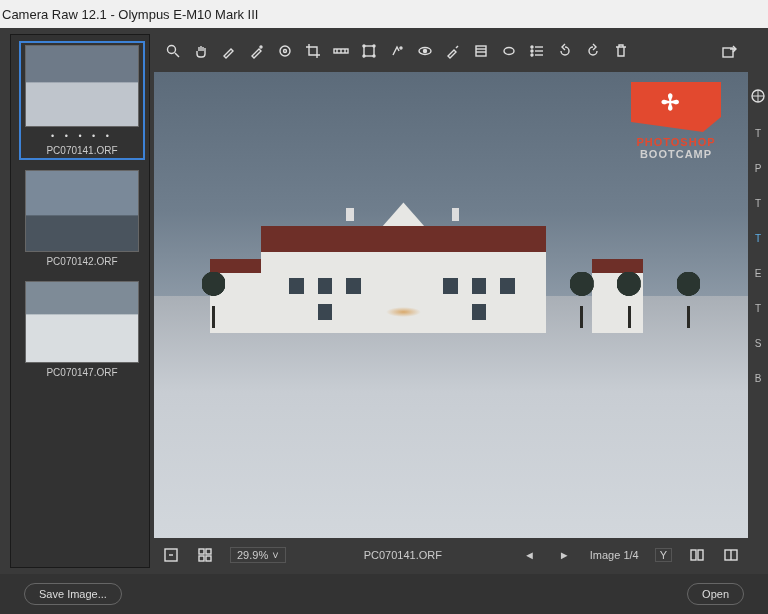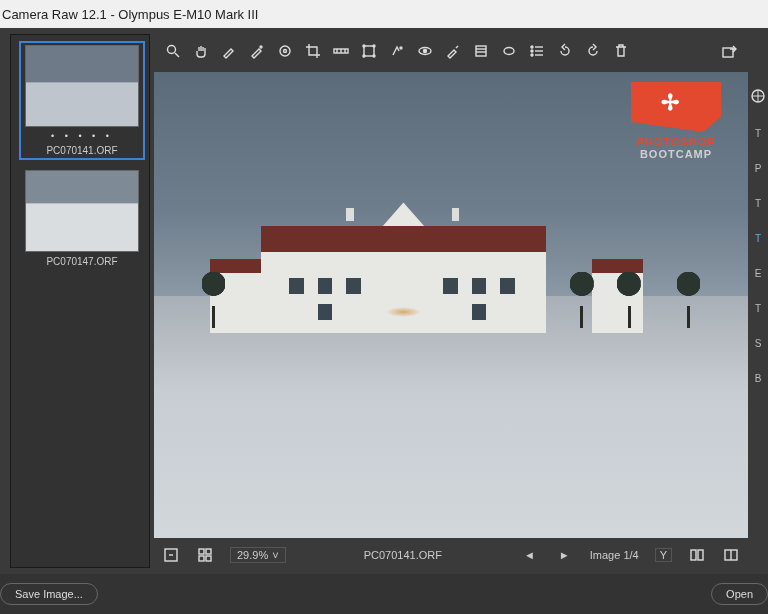--- a/index.html
+++ b/index.html
@@ -42,39 +42,43 @@
   .flag-l{width:90px;height:50px;margin:0 auto 4px;position:relative}
   .flag-shape{width:100%;height:100%;background:#e2492f;clip-path:polygon(0 0,100% 0,100% 70%,80% 100%,0 80%)}
   .flag-x{position:absolute;left:30px;top:8px;color:#fff;font-size:22px}
   .statusbar{height:26px;background:#3a3a3a;display:flex;align-items:center;gap:16px;padding:0 8px;font-size:11px;color:#ccc}
   .statusbar .spacer{flex:1}
   .zoom-box{border:1px solid #555;padding:1px 6px;display:flex;align-items:center;gap:4px}
   .nav-btn{padding:0 4px;cursor:pointer}
   .ybox{border:1px solid #555;padding:0 4px}
   .right-edge{width:20px;background:#3a3a3a;display:flex;flex-direction:column;align-items:center;padding-top:60px;gap:24px;font-size:10px;color:#bbb}
   .right-edge .ico{width:16px;height:16px}
-  .footer{height:40px;background:#333;display:flex;align-items:center;padding:0 0;gap:16px;font-size:11px;color:#bbb}
+  .footer{height:40px;background:#333;display:flex;align-items:center;padding:0 24px;gap:16px;font-size:11px;color:#bbb}
   .pill{border:1px solid #666;border-radius:12px;padding:4px 14px;cursor:pointer;color:#ddd}
   .footer .spacer{flex:1}
 </style>
 </head>
 <body>
 
 <div class="titlebar">
   <span>Camera Raw 12.1  -  Olympus E-M10 Mark III</span>
 </div>
 
 <div class="workspace">
 
   <div class="filmstrip-pane">
     <div class="filmstrip-body">
       <div class="thumb selected">
         <div class="thumb-img snow"></div>
         <div class="dots">• • • • •</div>
         <div class="thumb-cap">PC070141.ORF</div>
+      </div>
+      <div class="thumb">
+        <div class="thumb-img sky"></div>
+        <div class="thumb-cap">PC070142.ORF</div>
       </div>
       <div class="thumb">
         <div class="thumb-img church"></div>
         <div class="thumb-cap">PC070147.ORF</div>
       </div>
     </div>
   </div>
 
   <div class="center">
     <div class="toolbar">

